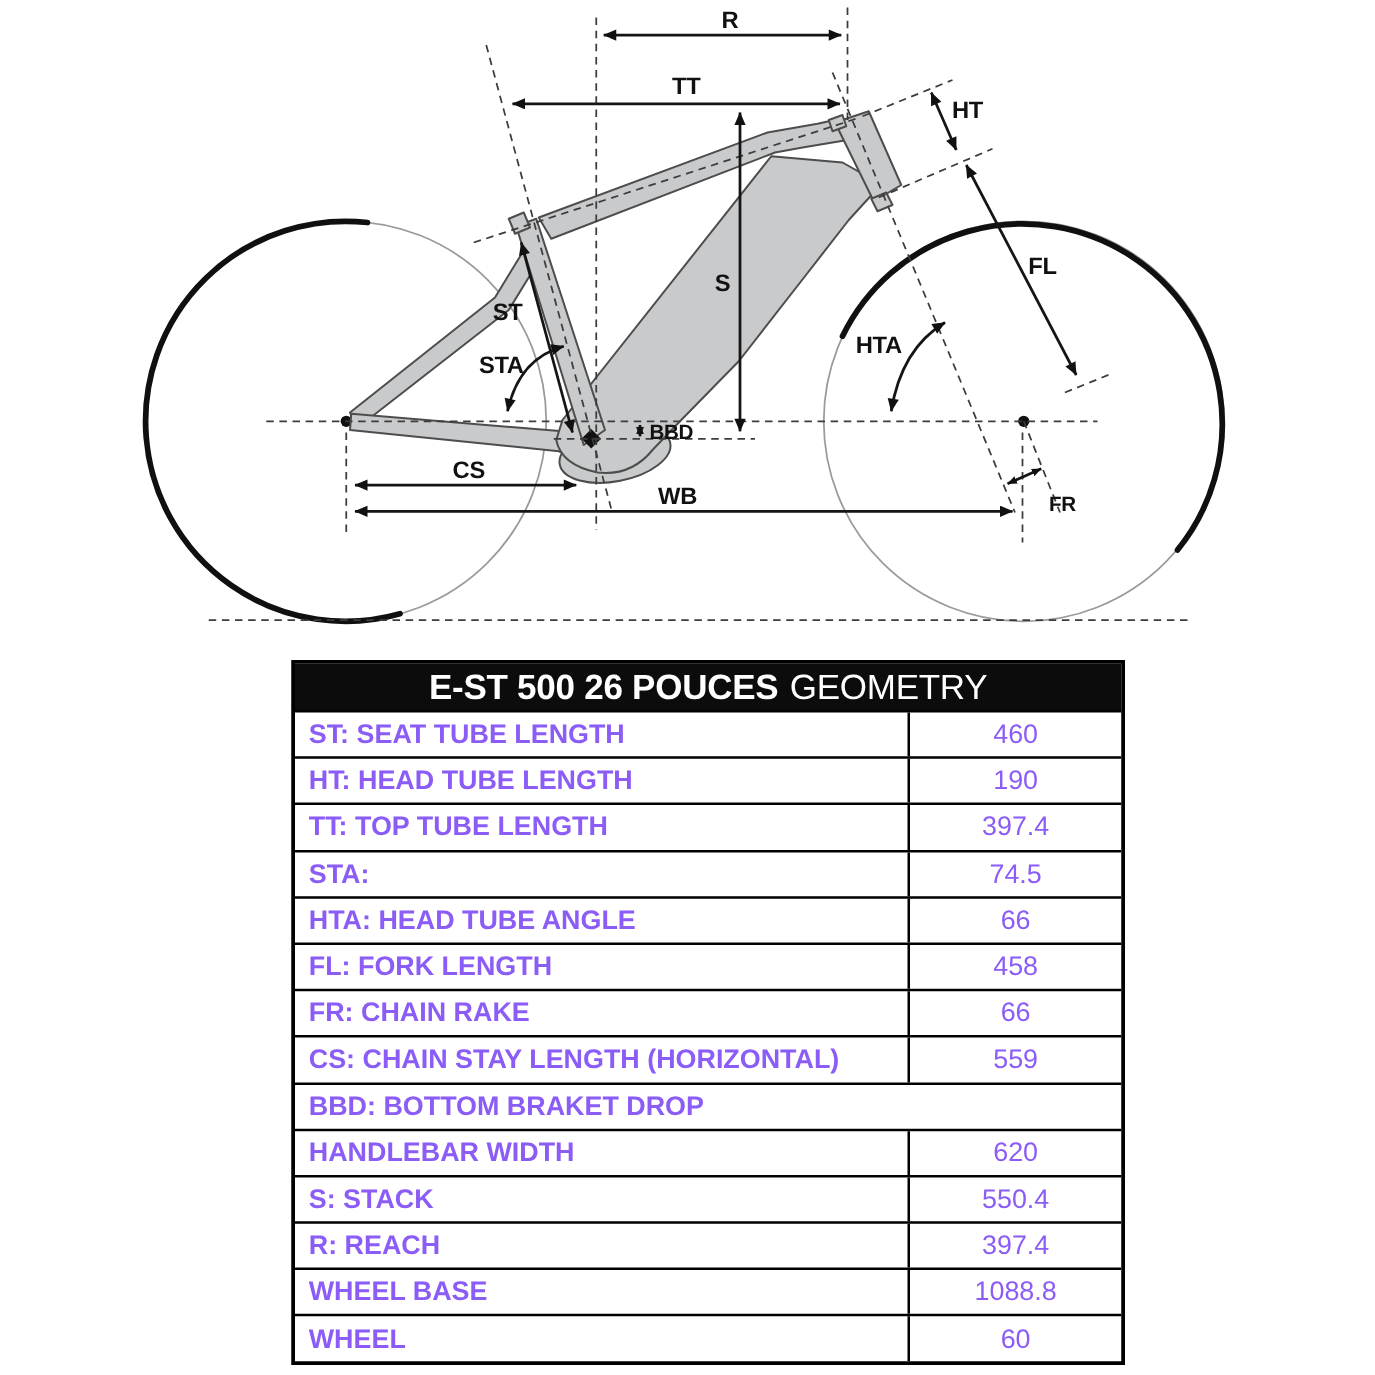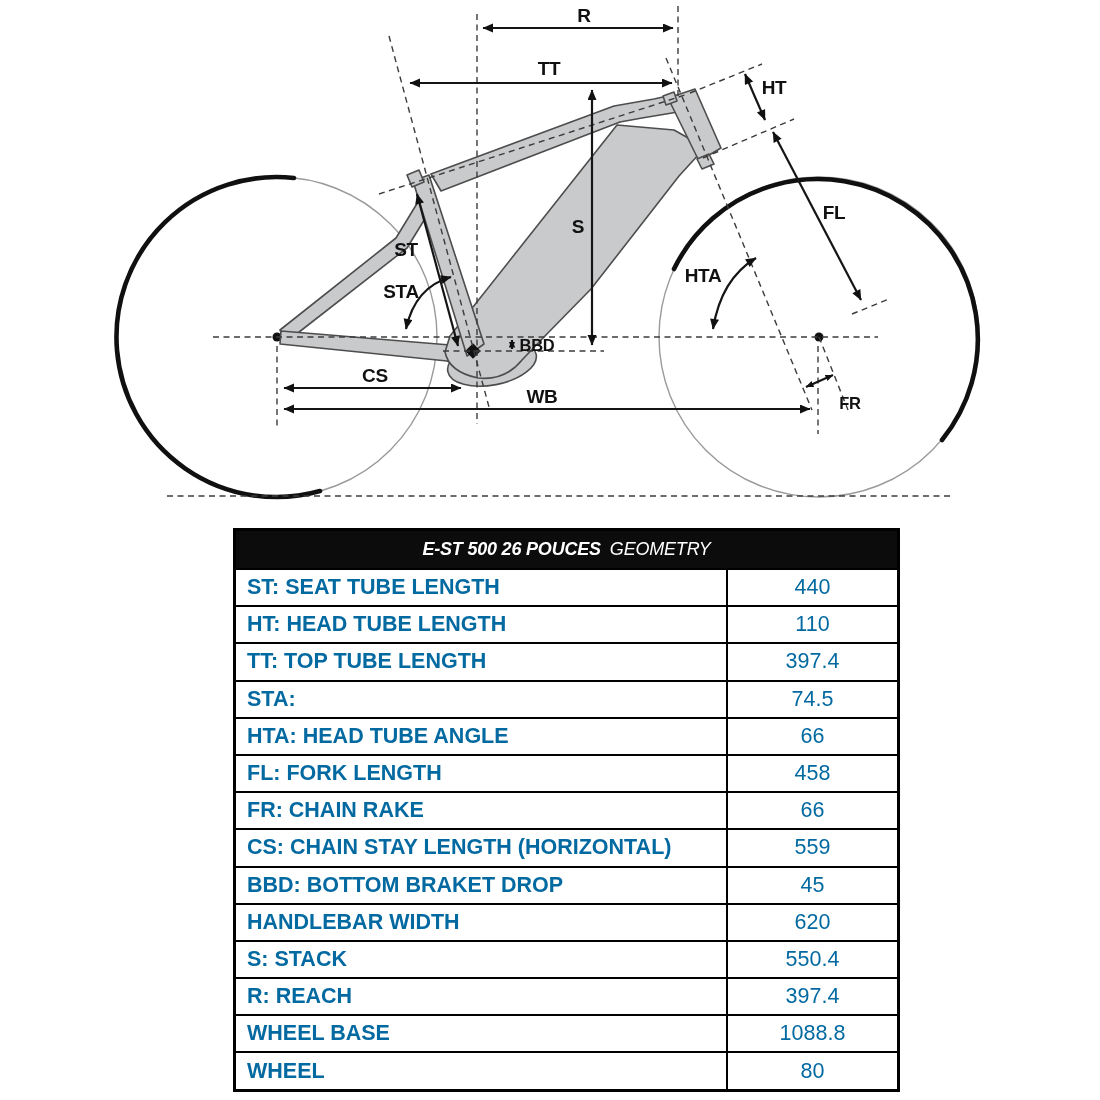--- a/index.html
+++ b/index.html
@@ -11,24 +11,24 @@
   .dash{stroke:#3c3c3c;stroke-width:1.4;fill:none;stroke-dasharray:6 4.5;}
   .frame{fill:#c9cacb;stroke:#4d4d4d;stroke-width:1.6;stroke-linejoin:round;}
   .thinwheel{fill:none;stroke:#9a9a9a;stroke-width:1.4;}
   .thickwheel{fill:none;stroke:#101010;stroke-width:4.6;stroke-linecap:round;}
   .lbl{font-family:"Liberation Sans",sans-serif;font-weight:700;font-size:19px;fill:#111;
        text-anchor:middle;letter-spacing:-0.3px;}
   .lbl-sm{font-size:16.5px;}
 
   .geo-table{position:absolute;left:233px;top:528px;width:661px;border:3px solid #000;background:#fff;}
   .geo-header{height:37px;background:#0c0c0c;color:#fff;display:flex;align-items:center;justify-content:center;
-              font-size:18px;letter-spacing:-0.2px;font-style:italic;}
+              font-size:28px;letter-spacing:-0.2px;}
   .title-bold{font-weight:700;white-space:pre;}
   .title-regular{font-weight:400;margin-left:9px;white-space:pre;}
-  .geo-row{display:flex;align-items:stretch;height:35.2px;border-top:2px solid #000;font-size:21.5px;color:#0369a1;}
+  .geo-row{display:flex;align-items:stretch;height:35.2px;border-top:2px solid #000;font-size:21.5px;color:#8b5cf6;}
   .cell-label{flex:1;display:flex;align-items:center;padding-left:11px;white-space:pre;overflow:hidden;}
   .cell-label .pfx{font-weight:700;white-space:pre;}
   .cell-label .rest{font-weight:700;white-space:pre;}
   .cell-value{width:169px;border-left:2px solid #000;display:flex;align-items:center;justify-content:center;
               font-weight:400;}
 </style>
 </head>
 <body>
 
 <div id="stage">
@@ -124,25 +124,25 @@
   </svg>
 
   <div class="geo-table">
     <div class="geo-header">
       <span class="title-bold">E-ST 500 26 POUCES</span>
       <span class="title-regular">GEOMETRY</span>
     </div>
     <div id="rows-container">
         <div class="geo-row">
           <div class="cell-label"><span class="pfx">ST:</span><span class="rest"> SEAT TUBE LENGTH</span></div>
-          <div class="cell-value">440</div>
+          <div class="cell-value">460</div>
         </div>
         <div class="geo-row">
           <div class="cell-label"><span class="pfx">HT:</span><span class="rest"> HEAD TUBE LENGTH</span></div>
-          <div class="cell-value">110</div>
+          <div class="cell-value">190</div>
         </div>
         <div class="geo-row">
           <div class="cell-label"><span class="pfx">TT:</span><span class="rest"> TOP TUBE LENGTH</span></div>
           <div class="cell-value">397.4</div>
         </div>
         <div class="geo-row">
           <div class="cell-label"><span class="pfx">STA:</span></div>
           <div class="cell-value">74.5</div>
         </div>
         <div class="geo-row">
@@ -156,38 +156,37 @@
         <div class="geo-row">
           <div class="cell-label"><span class="pfx">FR:</span><span class="rest"> CHAIN RAKE</span></div>
           <div class="cell-value">66</div>
         </div>
         <div class="geo-row">
           <div class="cell-label"><span class="pfx">CS:</span><span class="rest"> CHAIN STAY LENGTH (HORIZONTAL)</span></div>
           <div class="cell-value">559</div>
         </div>
         <div class="geo-row">
           <div class="cell-label"><span class="pfx">BBD:</span><span class="rest"> BOTTOM BRAKET DROP</span></div>
-          <div class="cell-value">45</div>
         </div>
         <div class="geo-row">
           <div class="cell-label"><span class="pfx">HANDLEBAR WIDTH</span><span class="rest"></span></div>
           <div class="cell-value">620</div>
         </div>
         <div class="geo-row">
           <div class="cell-label"><span class="pfx">S:</span><span class="rest"> STACK</span></div>
           <div class="cell-value">550.4</div>
         </div>
         <div class="geo-row">
           <div class="cell-label"><span class="pfx">R:</span><span class="rest"> REACH</span></div>
           <div class="cell-value">397.4</div>
         </div>
         <div class="geo-row">
           <div class="cell-label"><span class="pfx">WHEEL BASE</span><span class="rest"></span></div>
           <div class="cell-value">1088.8</div>
         </div>
         <div class="geo-row">
           <div class="cell-label"><span class="pfx">WHEEL</span><span class="rest"></span></div>
-          <div class="cell-value">80</div>
+          <div class="cell-value">60</div>
         </div>
       </div>
   </div>
 
 </div>
 
 </body></html>

